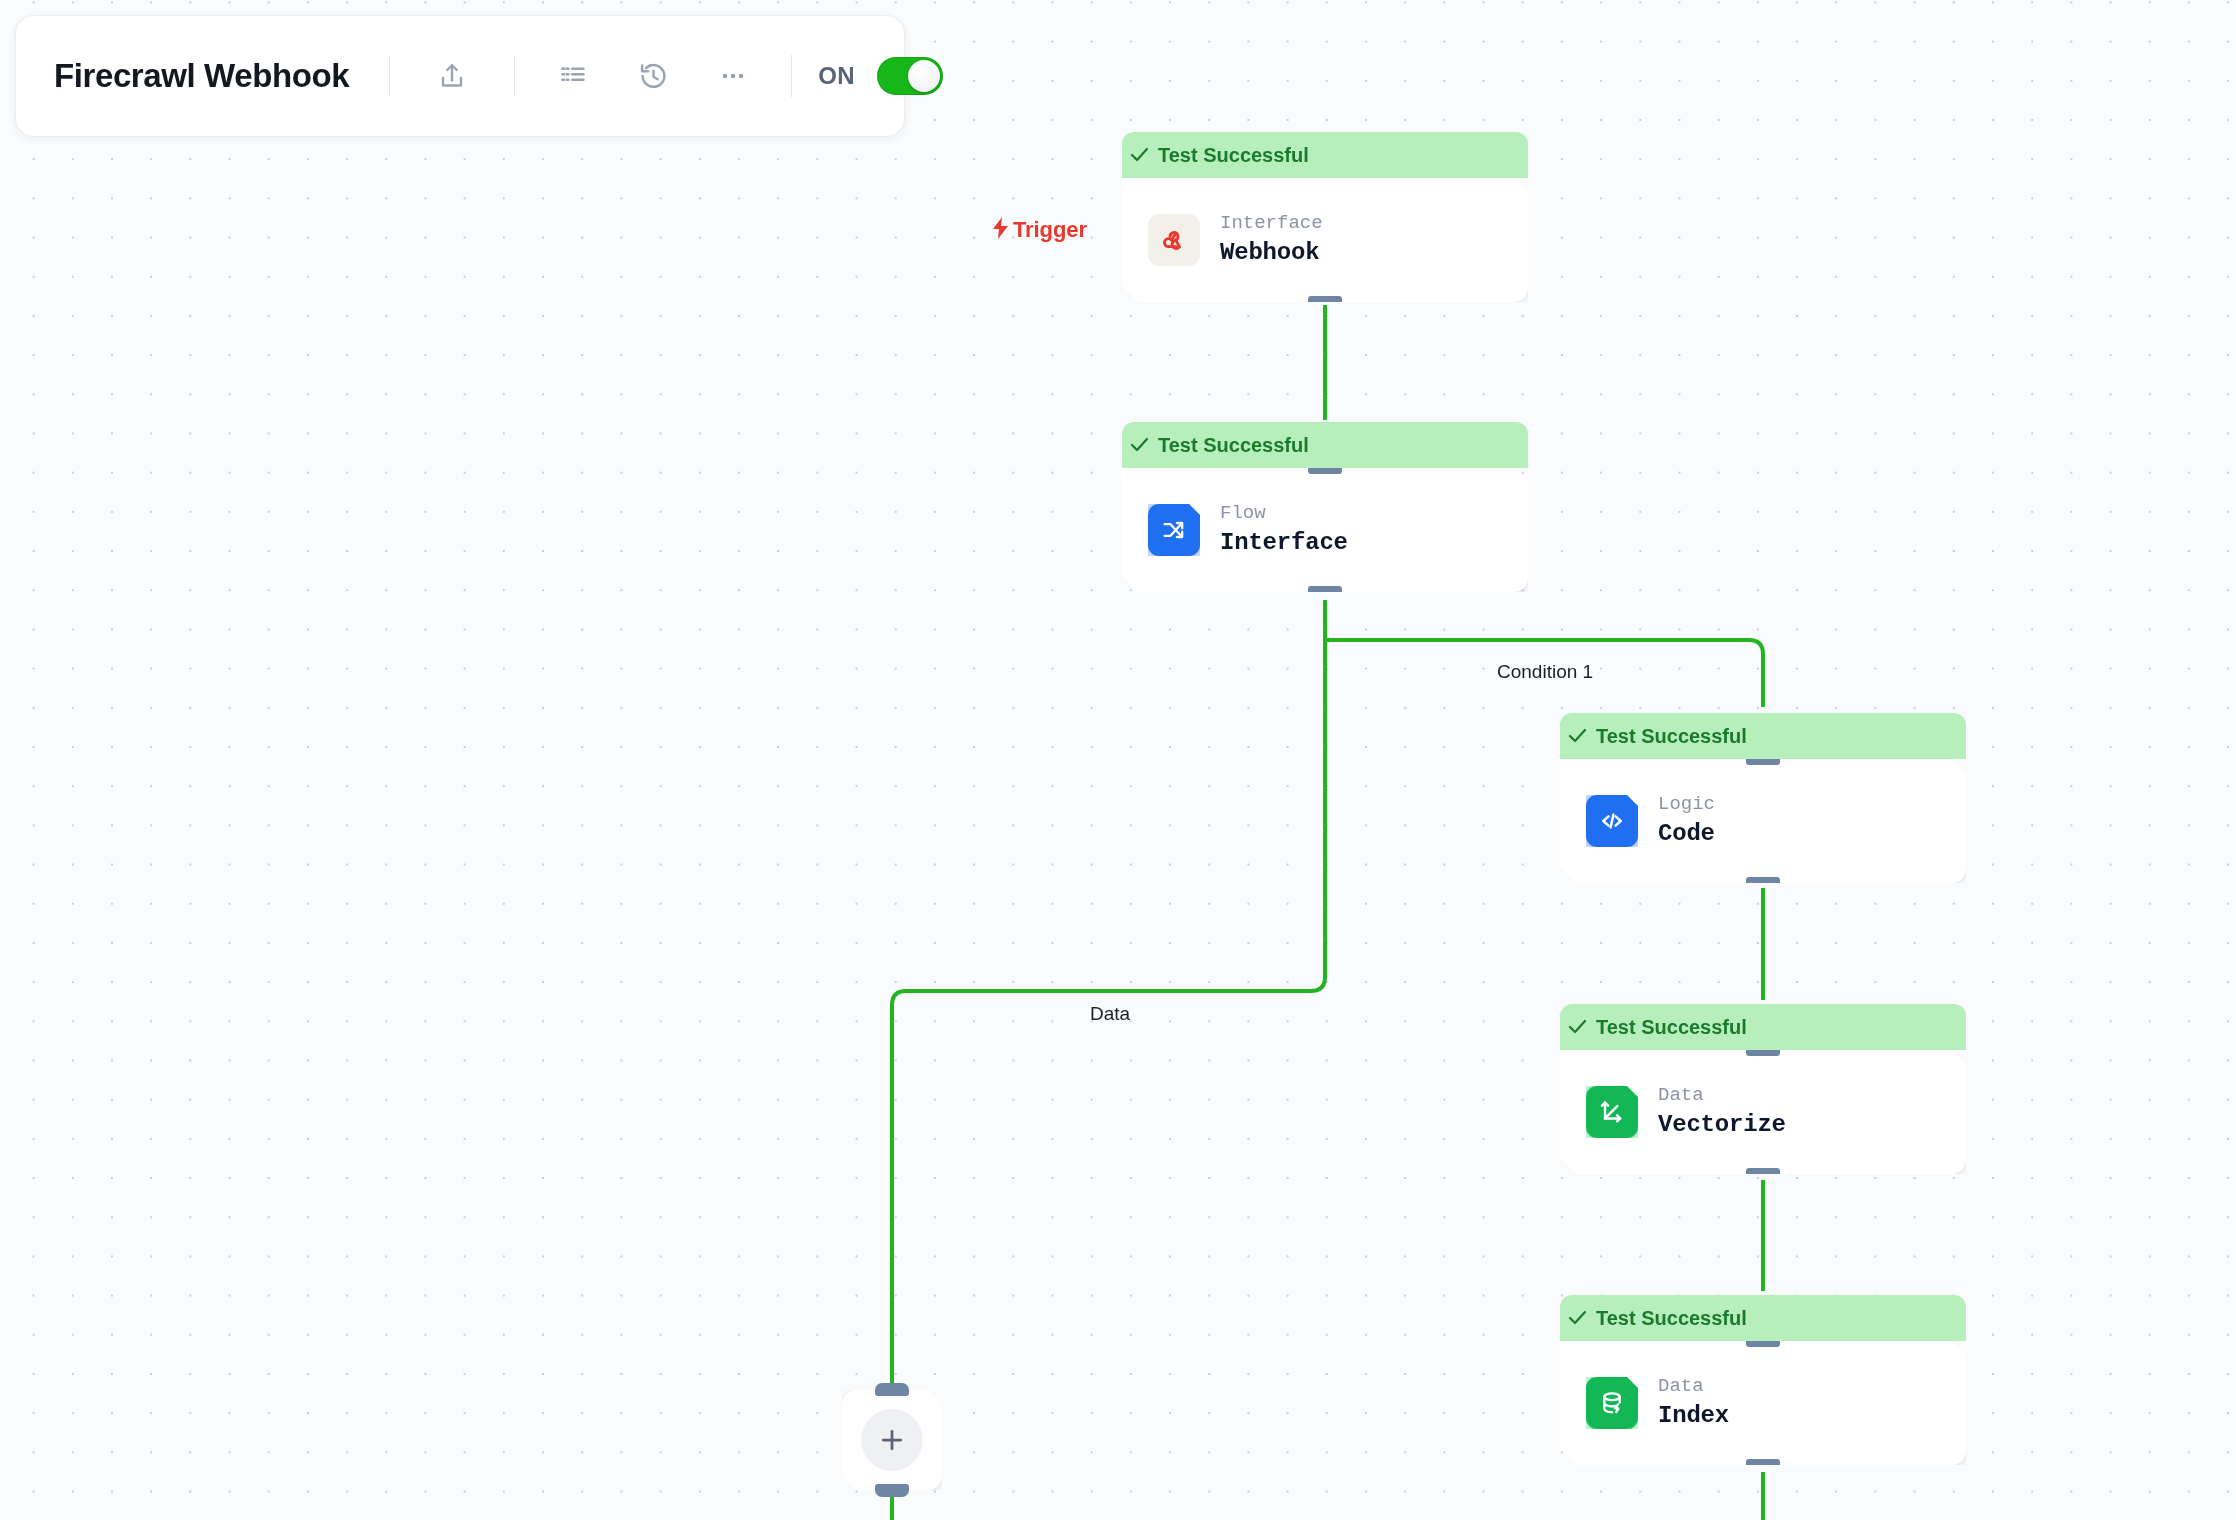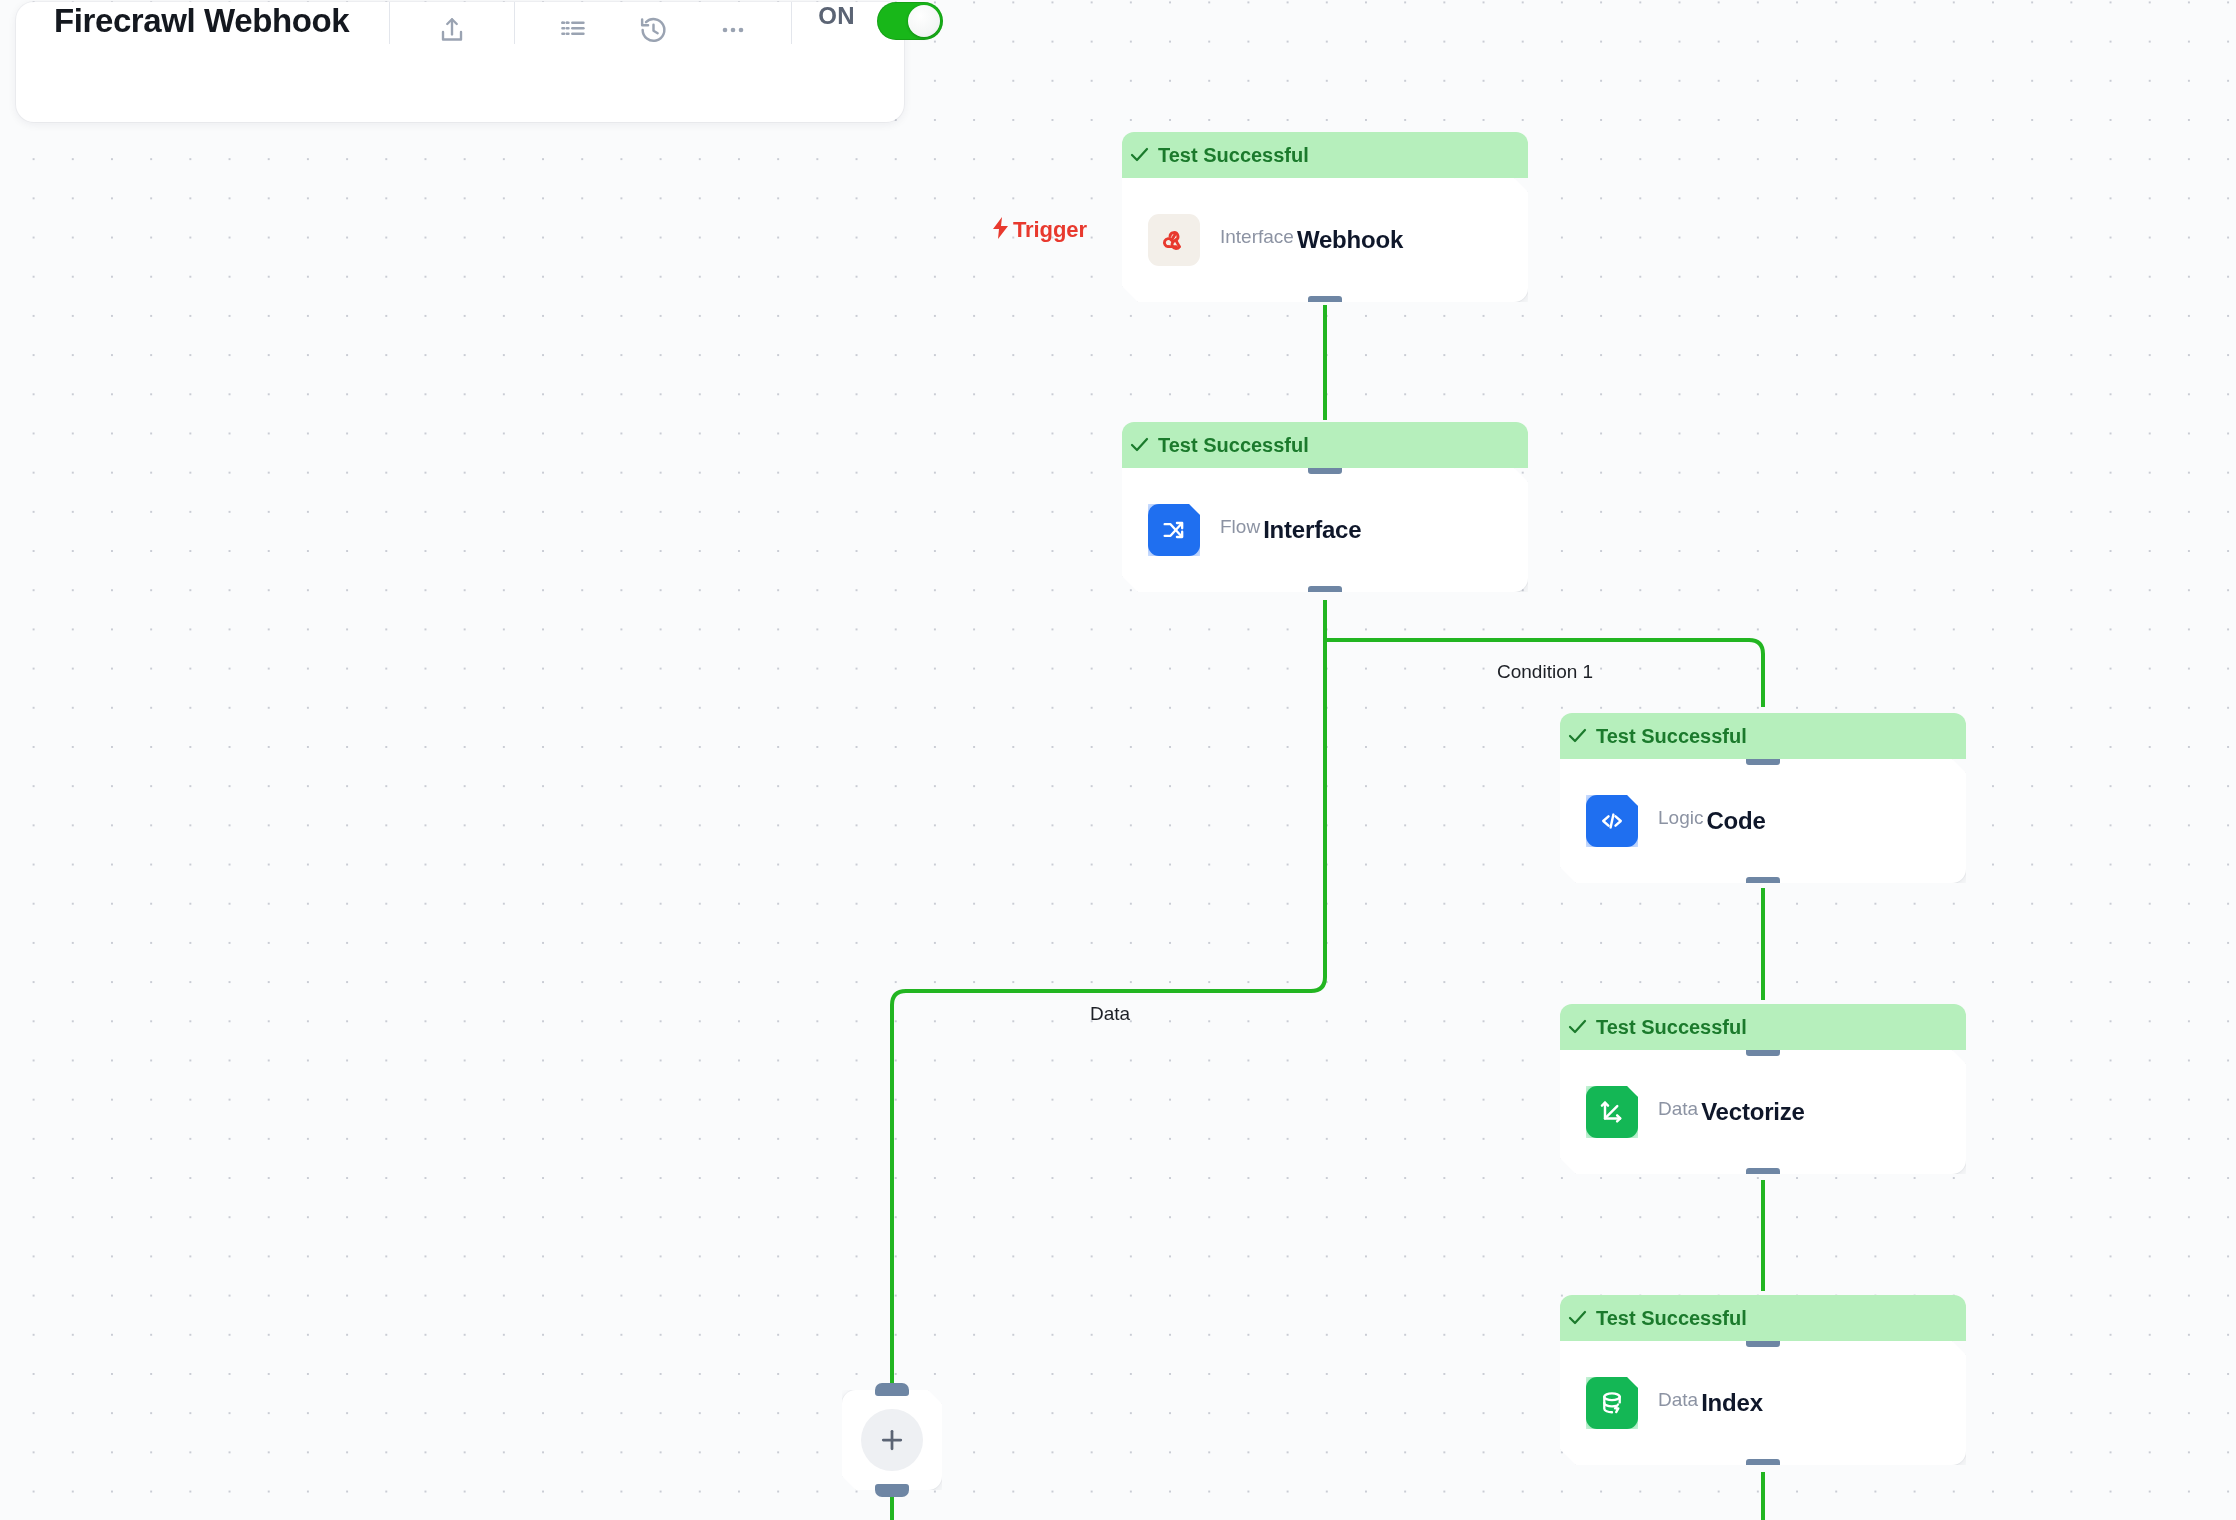--- a/index.html
+++ b/index.html
@@ -20,27 +20,28 @@
     background-color: #fafbfc;
     background-image: radial-gradient(circle, #c9ccd4 1.1px, transparent 1.2px);
     background-size: 39.2px 39.2px;
     background-position: 14px 22px;
   }
 
   
   #header-card {
     position: absolute;
     left: 16px;
-    top: 2px;
+    top: 16px;
     width: 888px;
     height: 120px;
     background: #ffffff;
     border-radius: 18px;
     box-shadow: 0 2px 10px rgba(25,35,60,0.07), 0 0 0 1px rgba(25,35,60,0.035);
     display: flex;
+    align-items: center;
     padding: 0 26px 0 38px;
     z-index: 40;
   }
 
   #wf-title {
     font-size: 33px;
     font-weight: 700;
     color: #14181f;
     letter-spacing: -0.4px;
     white-space: nowrap;
@@ -201,21 +202,21 @@
     background: #1f6ff0;
     box-shadow: 0 0 16px 5px rgba(43,117,248,0.55);
     clip-path: polygon(0 0, calc(100% - 11px) 0, 100% 11px, 100% 100%, 0 100%);
   }
   .icon-green {
     background: #14b755;
     box-shadow: 0 0 16px 5px rgba(24,200,90,0.55);
     clip-path: polygon(0 0, calc(100% - 11px) 0, 100% 11px, 100% 100%, 0 100%);
   }
 
-  .node-text { display: flex; flex-direction: row; gap: 3px; }
+  .node-text { display: flex; flex-direction: column; gap: 3px; font-family: Liberation Mono, monospace; }
   .node-kind {
     font-size: 19px;
     color: #8c93a3;
     line-height: 1.25;
   }
   .node-name {
     font-size: 24px;
     font-weight: 700;
     color: #0f172a;
     line-height: 1.25;

